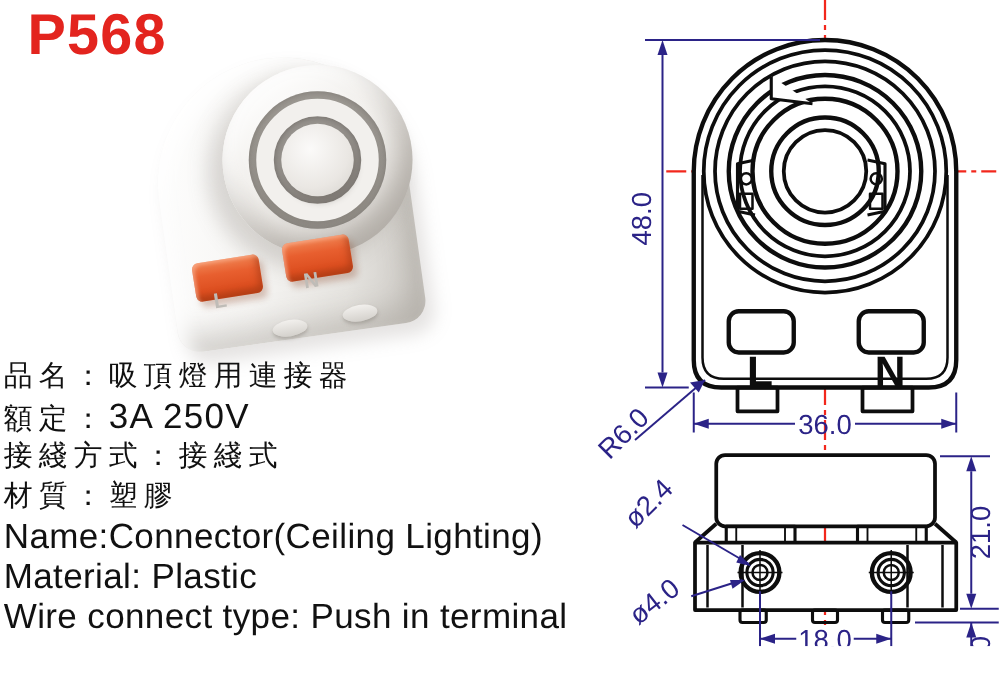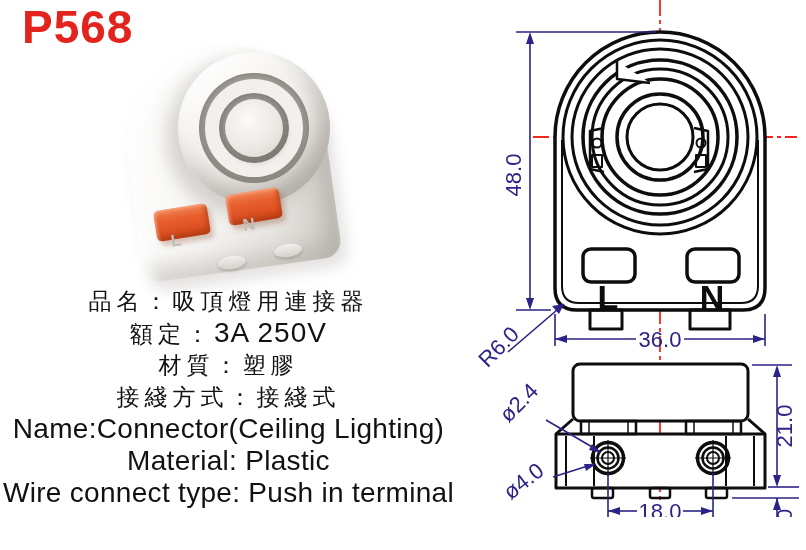--- a/index.html
+++ b/index.html
@@ -1,17 +1,17 @@
 <!DOCTYPE html>
 <html><head>
 <meta charset="utf-8">
 <style>
   html,body{margin:0;padding:0;background:#fff;}
   .sheet{position:relative;width:806px;height:517px;background:#ffffff;overflow:hidden;
-         font-family:"Liberation Sans",sans-serif;text-align:center;}
+         font-family:"Liberation Sans",sans-serif;}
   
   .model{position:absolute;left:22px;top:0px;font-size:46px;font-weight:bold;
          color:#e3241e;letter-spacing:1px;}
   
   .photo{position:absolute;left:0;top:0;width:400px;height:300px;}
   .photo-body{position:absolute;left:128px;top:46px;width:200px;height:225px;
       transform:rotate(-8deg);border-radius:100px 100px 18px 18px;
       background:linear-gradient(100deg,#ffffff 0%,#f6f5f3 40%,#e6e4e0 72%,#cfccc7 95%);
       box-shadow:inset 8px 10px 14px rgba(255,255,255,0.9),
                  inset -10px -14px 22px rgba(140,134,126,0.35),
@@ -75,24 +75,24 @@
   </div>
 
   <div class="specs">
     <div class="spec-line cn">
       <span class="lbl">品名：</span><span class="val">吸頂燈用連接器</span>
     </div>
     <div class="spec-line cn">
       <span class="lbl">額定：</span><span class="val sans">3A 250V</span>
     </div>
     <div class="spec-line cn">
+      <span class="lbl">接綫方式：</span><span class="val">接綫式</span>
+    </div>
+    <div class="spec-line cn">
       <span class="lbl">材質：</span><span class="val">塑膠</span>
-    </div>
-    <div class="spec-line cn">
-      <span class="lbl">接綫方式：</span><span class="val">接綫式</span>
     </div>
     <div class="spec-line en">Name:Connector(Ceiling Lighting)</div>
     <div class="spec-line en">Material: Plastic</div>
     <div class="spec-line en">Wire connect type: Push in terminal</div>
   </div>
 
   <svg class="drawing" width="806" height="550" viewBox="0 0 806 550">
 
     <g stroke="#f2271c" stroke-width="1.8" fill="none">
       <line x1="660" y1="0" x2="660" y2="500" stroke-dasharray="16 4 4 4"></line>

